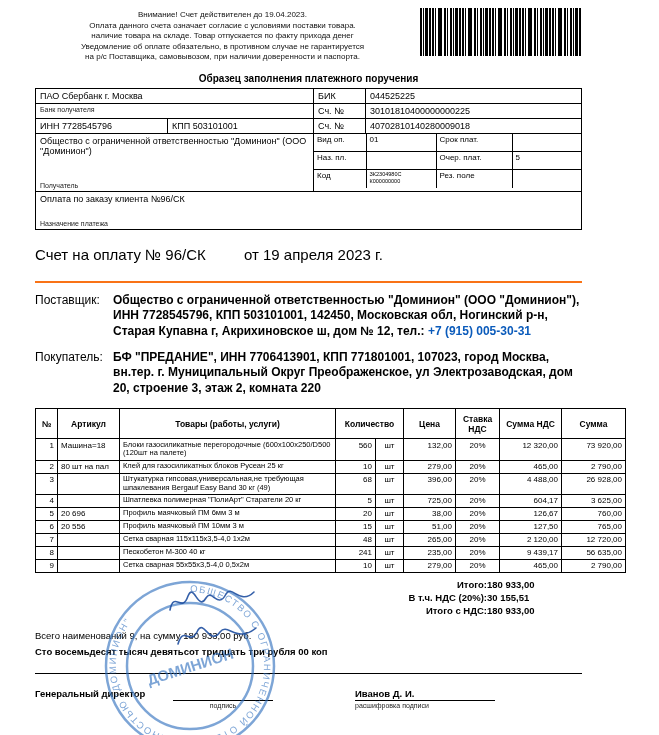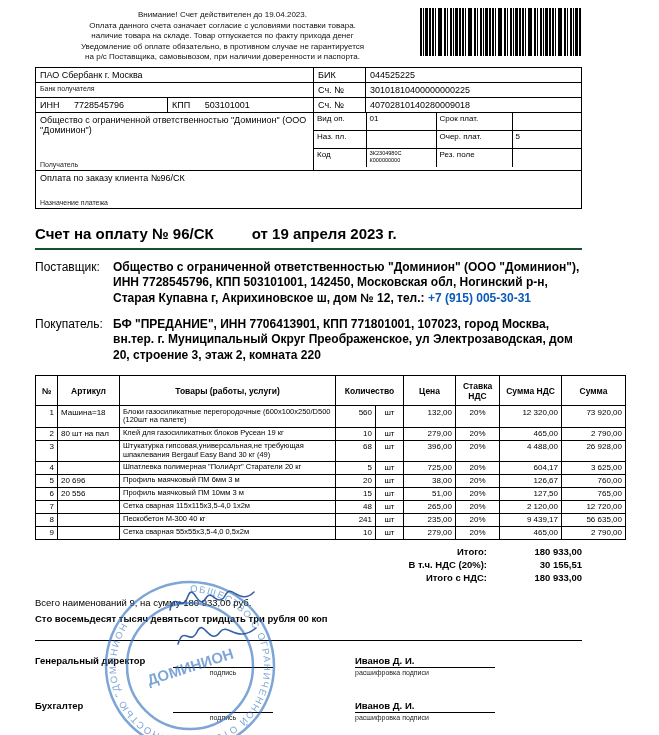--- a/index.html
+++ b/index.html
@@ -16,56 +16,56 @@
       repeating-linear-gradient(90deg,#000 0 2px,#fff 2px 6px),
       repeating-linear-gradient(90deg,#000 0 1px,#fff 1px 5px);
     background-blend-mode:multiply;}
 
   
   .po-title{text-align:center;font-weight:bold;font-size:10px;margin-top:10px}
   table{border-collapse:collapse}
   table.po{width:100%;margin-top:4px;font-size:9px;table-layout:fixed}
   table.po td{border:1px solid #000;padding:2px 4px;vertical-align:top}
   .small-label{font-size:7px;color:#222}
-  .ml8{margin-left:12px}
+  .ml8{margin-left:0}
   .recipient-cell{height:58px}
   .recipient-cell .rc{display:flex;flex-direction:column;justify-content:space-between;height:100%}
   td.subcell{padding:0 !important;vertical-align:top}
   table.sub{width:100%;height:100%;font-size:8px;table-layout:fixed}
   table.sub td{border:1px solid #000;padding:1px 3px;height:18px;vertical-align:top}
   table.sub tr:first-child td{border-top:none}
   table.sub tr:last-child td{border-bottom:none}
   table.sub td:first-child{border-left:none}
   table.sub td:last-child{border-right:none}
   .kod-val{font-size:5.5px;line-height:1.15}
   .purpose-cell{height:38px}
   .purpose-cell .pc{display:flex;flex-direction:column;justify-content:space-between;height:100%}
 
   
-  .invoice-title{margin-top:16px;padding-bottom:6px;border-bottom:2px solid #14532d;font-size:15px;font-weight:bold}
+  .invoice-title{margin-top:16px;padding-bottom:18px;border-bottom:2px solid #f97316;font-size:15px;font-weight:normal}
   .invoice-title .date-part{margin-left:34px}
 
   
   .party{display:flex;font-size:12px;margin-top:10px;line-height:1.3}
   .party-label{width:78px;flex-shrink:0}
   .party-text{font-weight:bold}
   .phone{color:#0b5bbb;font-weight:bold}
 
   
   table.items{width:100%;margin-top:12px;font-size:8px;table-layout:fixed}
   table.items th{border:1px solid #000;font-size:8.5px;font-weight:bold;padding:3px 2px;vertical-align:middle;height:30px}
   table.items td{border:1px solid #000;padding:1.5px 3px;vertical-align:top}
   td.name-cell{font-size:7.5px;line-height:1.15}
   .ta-r{text-align:right}
   .ta-c{text-align:center}
 
   
   .totals{margin-top:6px;font-size:9.5px;font-weight:bold}
   .totals-row{display:flex;justify-content:flex-end;margin-bottom:2px}
-  .totals-row .t-val{width:95px;text-align:right}
+  .totals-row .t-val{width:95px;}
 
   .summary{margin-top:14px;font-size:9.5px}
   .summary .words{font-weight:bold;margin-top:5px}
   .bottom-rule{border:none;border-top:1.5px solid #000;margin-top:16px}
 
   
   .signatures{margin-top:14px;position:relative}
   .sig-row{display:flex;align-items:flex-end;margin-bottom:24px}
   .sig-role{width:130px;font-weight:bold;font-size:9.5px;align-self:flex-start;line-height:1.25}
   .sig-block1{width:100px;margin-left:8px;text-align:center}
@@ -90,20 +90,21 @@
     <div class="notice">
       <div>Внимание! Счет действителен до 19.04.2023.</div>
       <div>Оплата данного счета означает согласие с условиями поставки товара.</div>
       <div>наличие товара на складе. Товар отпускается по факту прихода денег</div>
       <div>Уведомление об оплате обязательно, в противном случае не гарантируется</div>
       <div>на р/с Поставщика, самовывозом, при наличии доверенности и паспорта.</div>
     </div>
     <div class="barcode"></div>
   </div>
 
+  <div class="po-title">Образец заполнения платежного поручения</div>
   <table class="po">
     <colgroup>
         <col style="width:132px">
         <col style="width:146px">
         <col style="width:52px">
         <col>
       </colgroup>
     <tbody>
       <tr>
         <td colspan="2">ПАО Сбербанк г. Москва</td>
@@ -228,21 +229,21 @@
           <td class="ta-r">560</td>
           <td class="ta-c">шт</td>
           <td class="ta-r">132,00</td>
           <td class="ta-c">20%</td>
           <td class="ta-r">12 320,00</td>
           <td class="ta-r">73 920,00</td>
         </tr>
         <tr>
           <td class="ta-r">2</td>
           <td>80 шт на пал</td>
-          <td class="name-cell">Клей для газосиликатных блоков Русеан 19 кг</td>
+          <td class="name-cell">Клей для газосиликатных блоков Русеан 25 кг</td>
           <td class="ta-r">10</td>
           <td class="ta-c">шт</td>
           <td class="ta-r">279,00</td>
           <td class="ta-c">20%</td>
           <td class="ta-r">465,00</td>
           <td class="ta-r">2 790,00</td>
         </tr>
         <tr>
           <td class="ta-r">3</td>
           <td></td>

